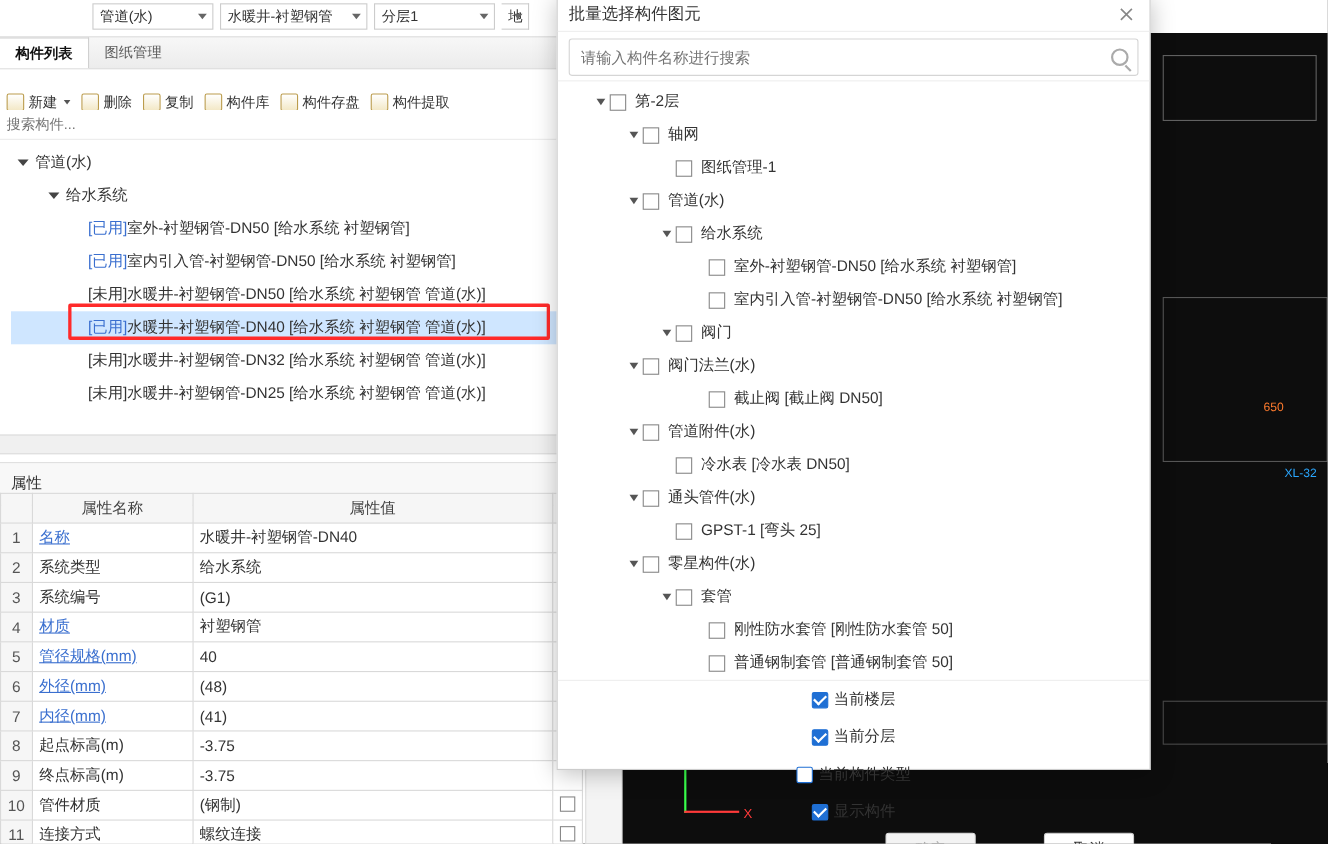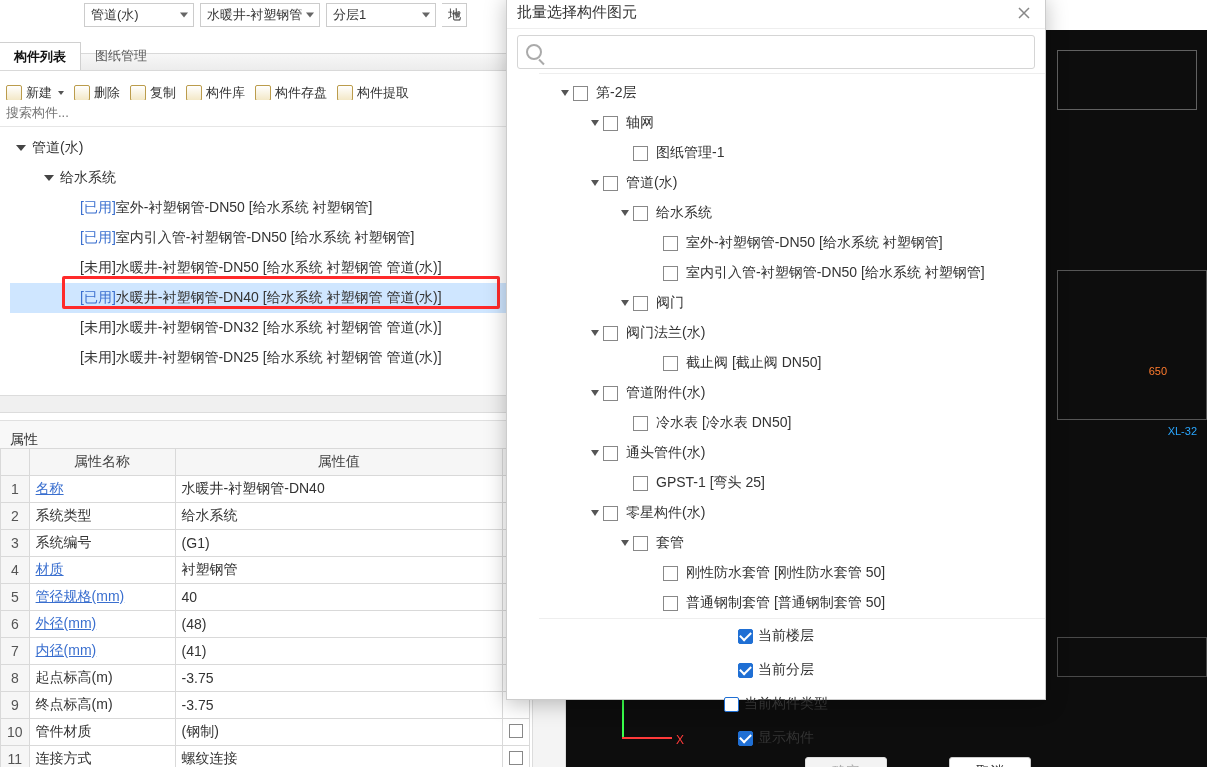--- a/index.html
+++ b/index.html
@@ -44,36 +44,35 @@
     position: absolute;
     right: 5px;
     top: 50%;
     width: 0; height: 0;
     border-left: 4px solid transparent;
     border-right: 4px solid transparent;
     border-top: 5px solid #666;
     transform: translateY(-50%);
   }
   .dd1 { width: 110px; margin-left: 84px; }
-  .dd2 { width: 120px; }
+  .dd2 { width: 134px; }
   .dd3 { width: 110px; }
   .dd4 { width: 18px; border-left: 0; }
 
   
   .tabs-strip {
     position: absolute;
     left: 0; top: 33px;
     width: 506px;
-    height: 18px;
+    height: 30px;
     background: linear-gradient(#f7f7f7, #ececec);
     border-top: 1px solid #d9d9d9;
     border-bottom: 1px solid #d9d9d9;
     display: flex;
     align-items: flex-end;
-    margin-top: 20px;
   }
   .tab {
     height: 28px;
     display:flex;
     align-items:center;
     justify-content:center;
     padding: 0 14px;
     font-size: 13px;
     color: #5b5b5b;
   }
@@ -307,25 +306,24 @@
     flex:1;border:none;outline:none;font-size:14px;color:#888;
   }
   .dlg-search .sicon {
     width:16px;height:16px;border:2px solid #aaa;border-radius:50%;position:relative;
   }
   .dlg-search .sicon::after{content:"";position:absolute;right:-5px;bottom:-5px;width:7px;height:2px;background:#aaa;transform:rotate(45deg);}
   
   .dlg-tree {
     flex: 1;
     overflow-y: auto;
-    padding: 4px 4px 4px 12px;
+    padding: 4px 4px 4px 25px;
     font-size: 14px;
     border-top:1px solid #eee;
     border-bottom:1px solid #eee;
-    margin-left:32px;
   }
   .dn {
     display:flex;align-items:center;height:30px;white-space:nowrap;
   }
   .dn .tg {
     width:0;height:0;margin-right:4px;
     border-left:4px solid transparent;border-right:4px solid transparent;border-top:6px solid #555;
   }
   .dn .nop { width:12px; }
   .dn .cb {
@@ -545,20 +543,21 @@
 <div class="dialog">
   <div class="dlg-titlebar">
     <span>批量选择构件图元</span>
     <span class="dlg-close">
       <svg width="14" height="14" viewBox="0 0 14 14">
           <path d="M2 2 L12 12 M12 2 L2 12" stroke="#888" stroke-width="1.5" fill="none"></path>
         </svg>
     </span>
   </div>
   <div class="dlg-search">
+    <input placeholder="请输入构件名称进行搜索" style="">
     <span class="sicon"></span>
   </div>
   <div class="dlg-tree" id="dlg-tree">
       <div class="dn d0">
         <span class="tg"></span>
         <span class="cb"></span>
         <span>第-2层</span>
       </div>
       <div class="dn d1">
         <span class="tg"></span>

